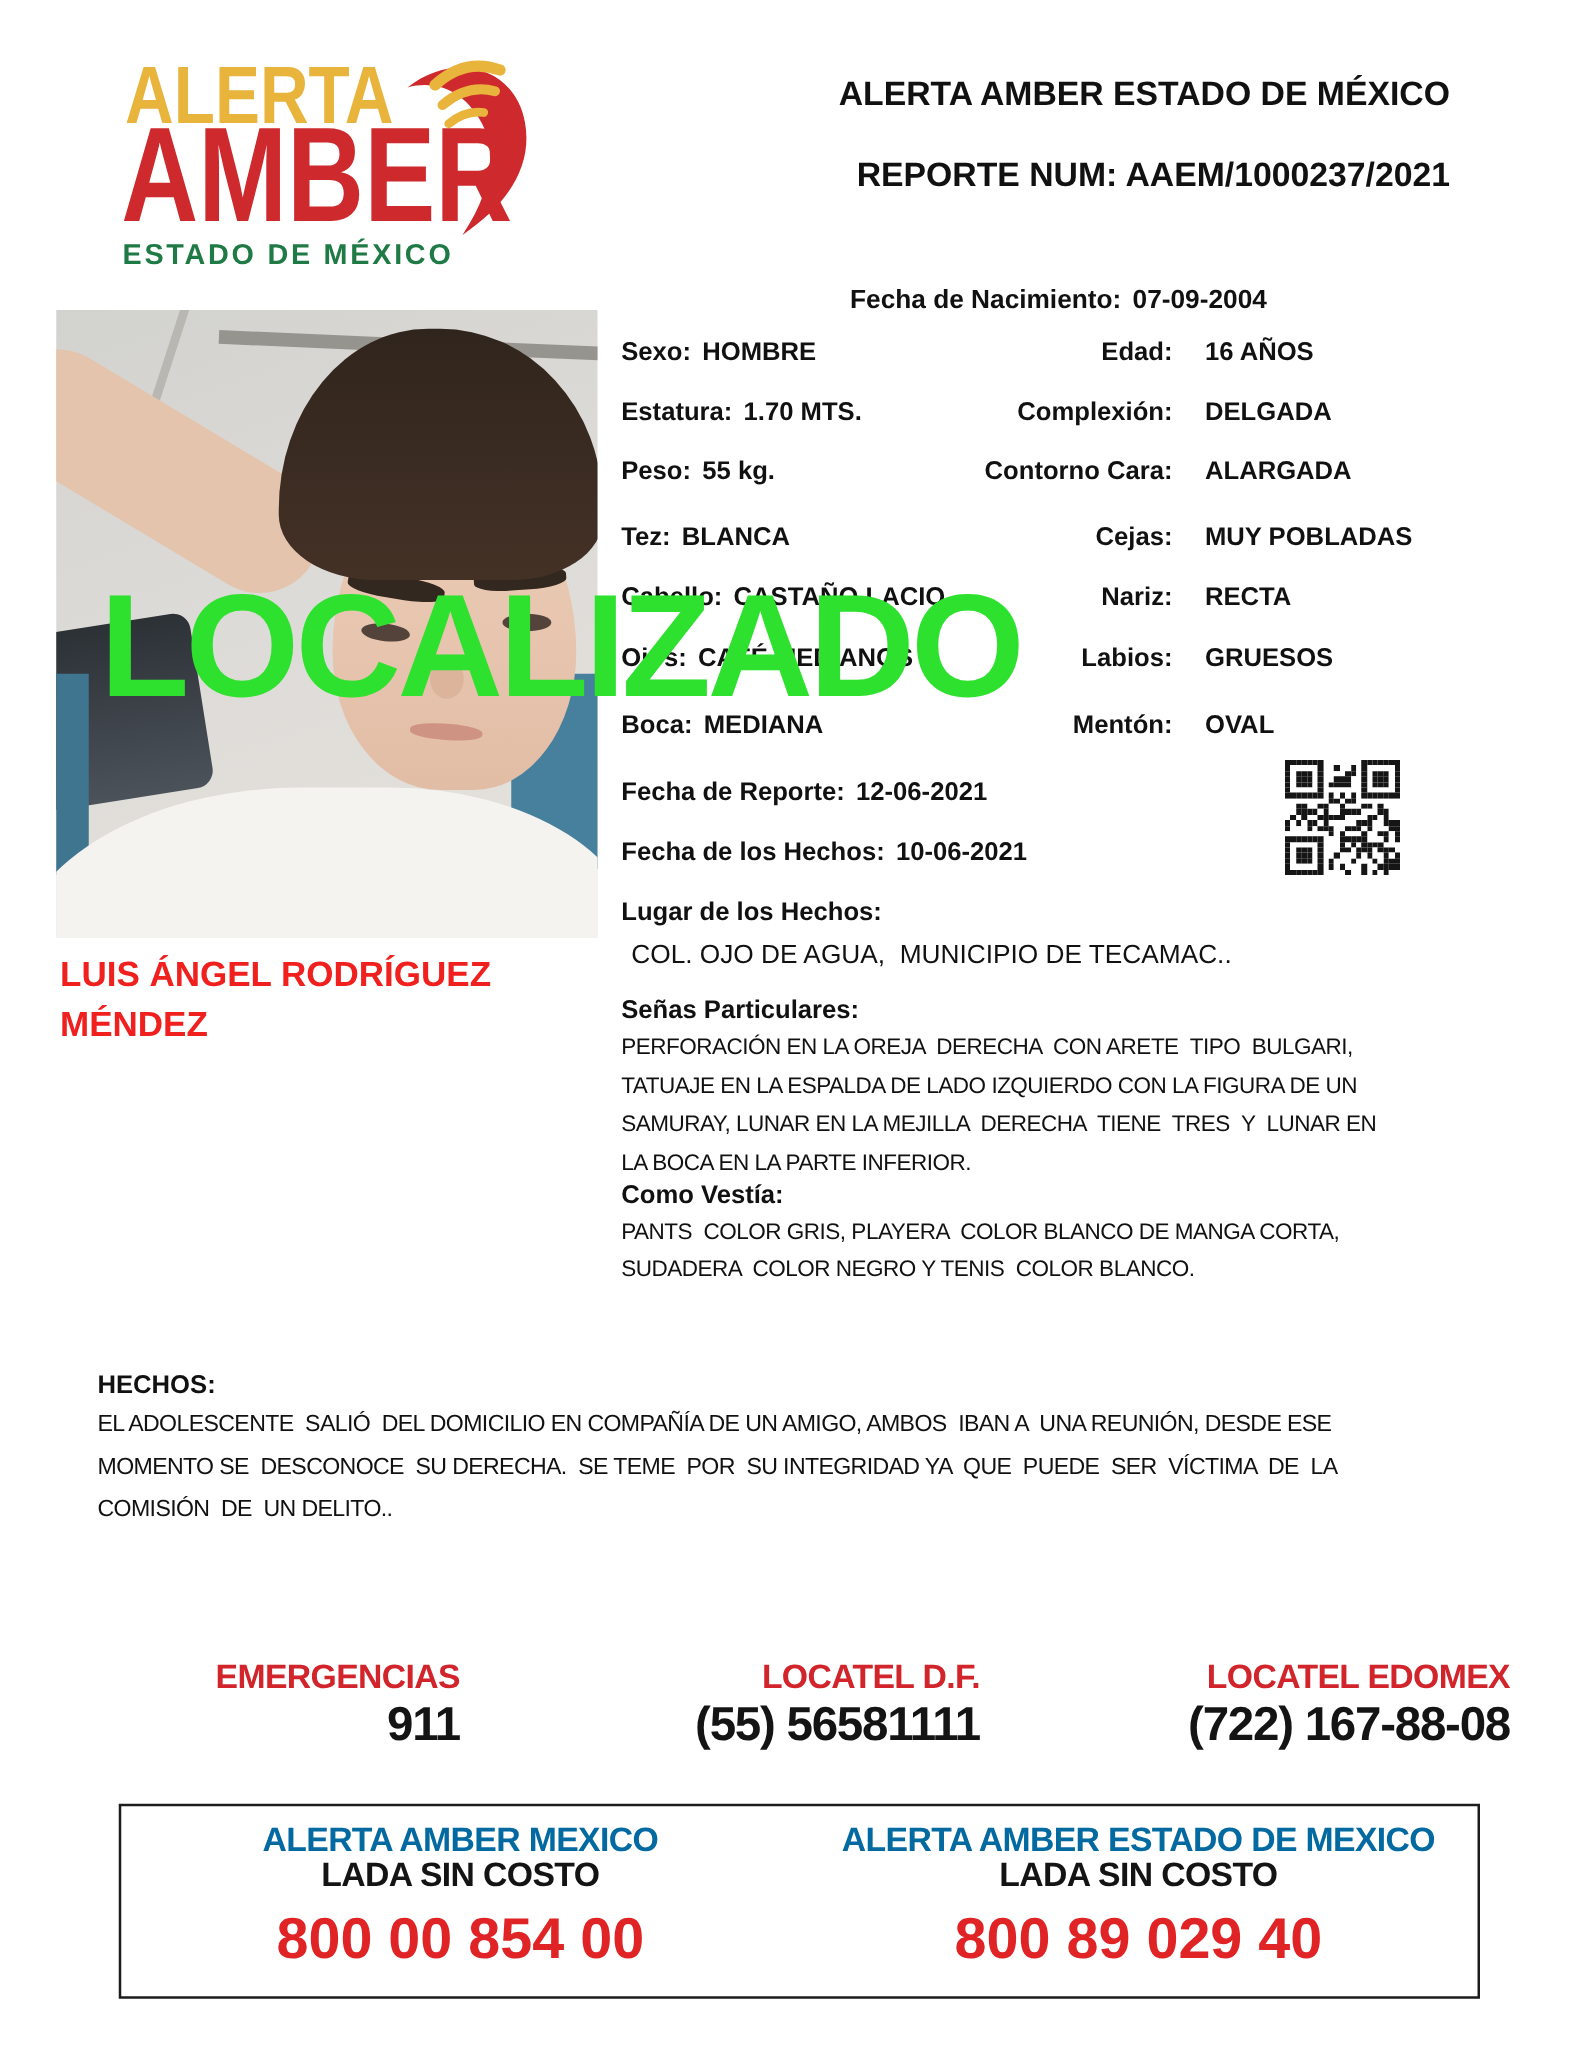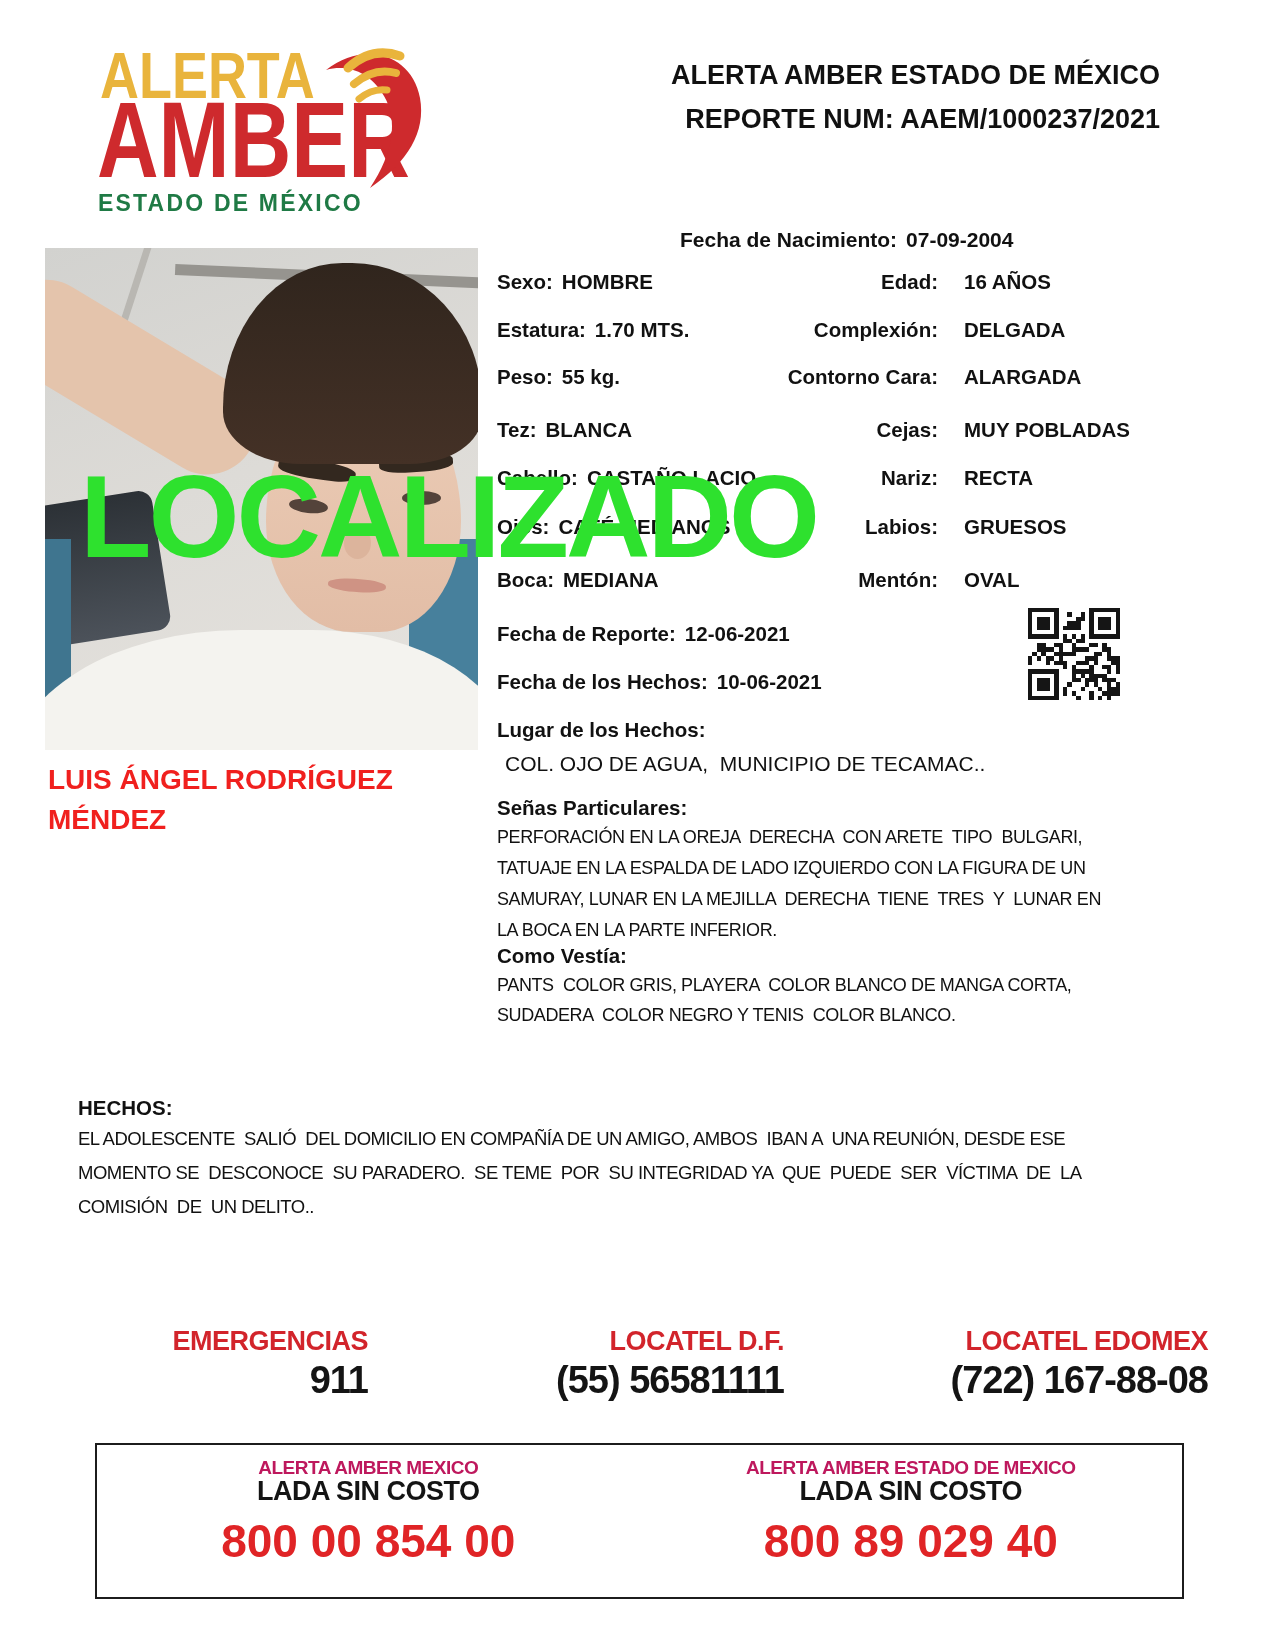--- a/index.html
+++ b/index.html
@@ -11,21 +11,21 @@
                color:#E9B43C;transform:scaleX(.83);transform-origin:0 0;white-space:nowrap;}
   .logo-amber{position:absolute;left:97px;top:86px;font-size:108px;font-weight:bold;line-height:1;
               color:#CE2A2D;transform:scaleX(.79);transform-origin:0 0;white-space:nowrap;}
   .logo-estado{position:absolute;left:98px;top:190px;font-size:23px;font-weight:bold;
                color:#1F7A45;letter-spacing:2.2px;white-space:nowrap;}
   .logo-swoosh{position:absolute;left:312px;top:40px;width:115px;height:150px;}
 
   
   .hdr{position:absolute;left:640px;top:62px;width:520px;text-align:right;font-weight:bold;
        font-size:27px;line-height:1;white-space:nowrap;}
-  .hdr .t2{margin-top:17px;}
+  .hdr .t2{margin-top:38px;}
 
   
   .photo{position:absolute;left:45px;top:248px;width:433px;height:502px;overflow:hidden;
          background:linear-gradient(160deg,#d2d2cf 0%,#dddbd7 45%,#e6e3de 100%);}
   .photo>div{position:absolute;}
   .ph-beam{left:30%;top:4.5%;width:74%;height:11px;background:#96948f;transform:rotate(2.5deg);}
   .ph-wallline{left:18%;top:-2%;width:7px;height:30%;background:#b9b7b2;transform:rotate(18deg);}
   .ph-arm{left:-14%;top:16%;width:66%;height:98px;background:#e4c4ac;border-radius:60px;transform:rotate(31deg);}
   .ph-headrest{left:-5%;top:50%;width:32%;height:28%;background:linear-gradient(#2c3136,#4c525a);
                border-radius:14px;transform:rotate(-9deg);}
@@ -83,21 +83,21 @@
   .contact .clabel{color:#D2242B;font-weight:bold;font-size:27px;letter-spacing:-.5px;}
   .contact .cnumber{color:#141414;font-weight:bold;font-size:38px;margin-top:2px;letter-spacing:-1px;}
   .c1{left:68px;top:1326px;width:300px;}
   .c2{left:404px;top:1326px;width:380px;}
   .c3{left:808px;top:1326px;width:400px;}
 
   
   .fbox{position:absolute;left:95px;top:1443px;width:1085px;height:152px;border:2px solid #1c1c1c;
         display:flex;background:#fff;}
   .fcol{flex:1;text-align:center;padding-top:12px;}
-  .ftitle{color:#be185d;font-weight:bold;font-size:19px;letter-spacing:-.5px;}
+  .ftitle{color:#0369a1;font-weight:bold;font-size:27px;letter-spacing:-.5px;}
   .fsub{color:#141414;font-weight:bold;font-size:27px;letter-spacing:-.5px;margin-top:-3px;}
   .fnumber{color:#E02426;font-weight:bold;font-size:46px;margin-top:7px;}
 </style>
 </head>
 <body>
 
 <div class="page">
 
   <div class="logo-alerta">ALERTA</div>
   <div class="logo-amber">AMBER</div>
@@ -614,21 +614,21 @@
 TATUAJE EN LA ESPALDA DE LADO IZQUIERDO CON LA FIGURA DE UN
 SAMURAY, LUNAR EN LA MEJILLA  DERECHA  TIENE  TRES  Y  LUNAR EN
 LA BOCA EN LA PARTE INFERIOR.</div>
 
   <div class="sec-label" style="top:944px">Como Vestía:</div>
   <div class="vestia-text">PANTS  COLOR GRIS, PLAYERA  COLOR BLANCO DE MANGA CORTA,
 SUDADERA  COLOR NEGRO Y TENIS  COLOR BLANCO.</div>
 
   <div class="hechos-label">HECHOS:</div>
   <div class="hechos-text">EL ADOLESCENTE  SALIÓ  DEL DOMICILIO EN COMPAÑÍA DE UN AMIGO, AMBOS  IBAN A  UNA REUNIÓN, DESDE ESE
-MOMENTO SE  DESCONOCE  SU PARADERO.  SE TEME  POR  SU INTEGRIDAD YA  QUE  PUEDE  SER  VÍCTIMA  DE  LA
+MOMENTO SE  DESCONOCE  SU DERECHA.  SE TEME  POR  SU INTEGRIDAD YA  QUE  PUEDE  SER  VÍCTIMA  DE  LA
 COMISIÓN  DE  UN DELITO..</div>
 
   <div class="contact c1">
     <div class="clabel">EMERGENCIAS</div>
     <div class="cnumber">911</div>
   </div>
   <div class="contact c2">
     <div class="clabel">LOCATEL D.F.</div>
     <div class="cnumber">(55) 56581111</div>
   </div>

